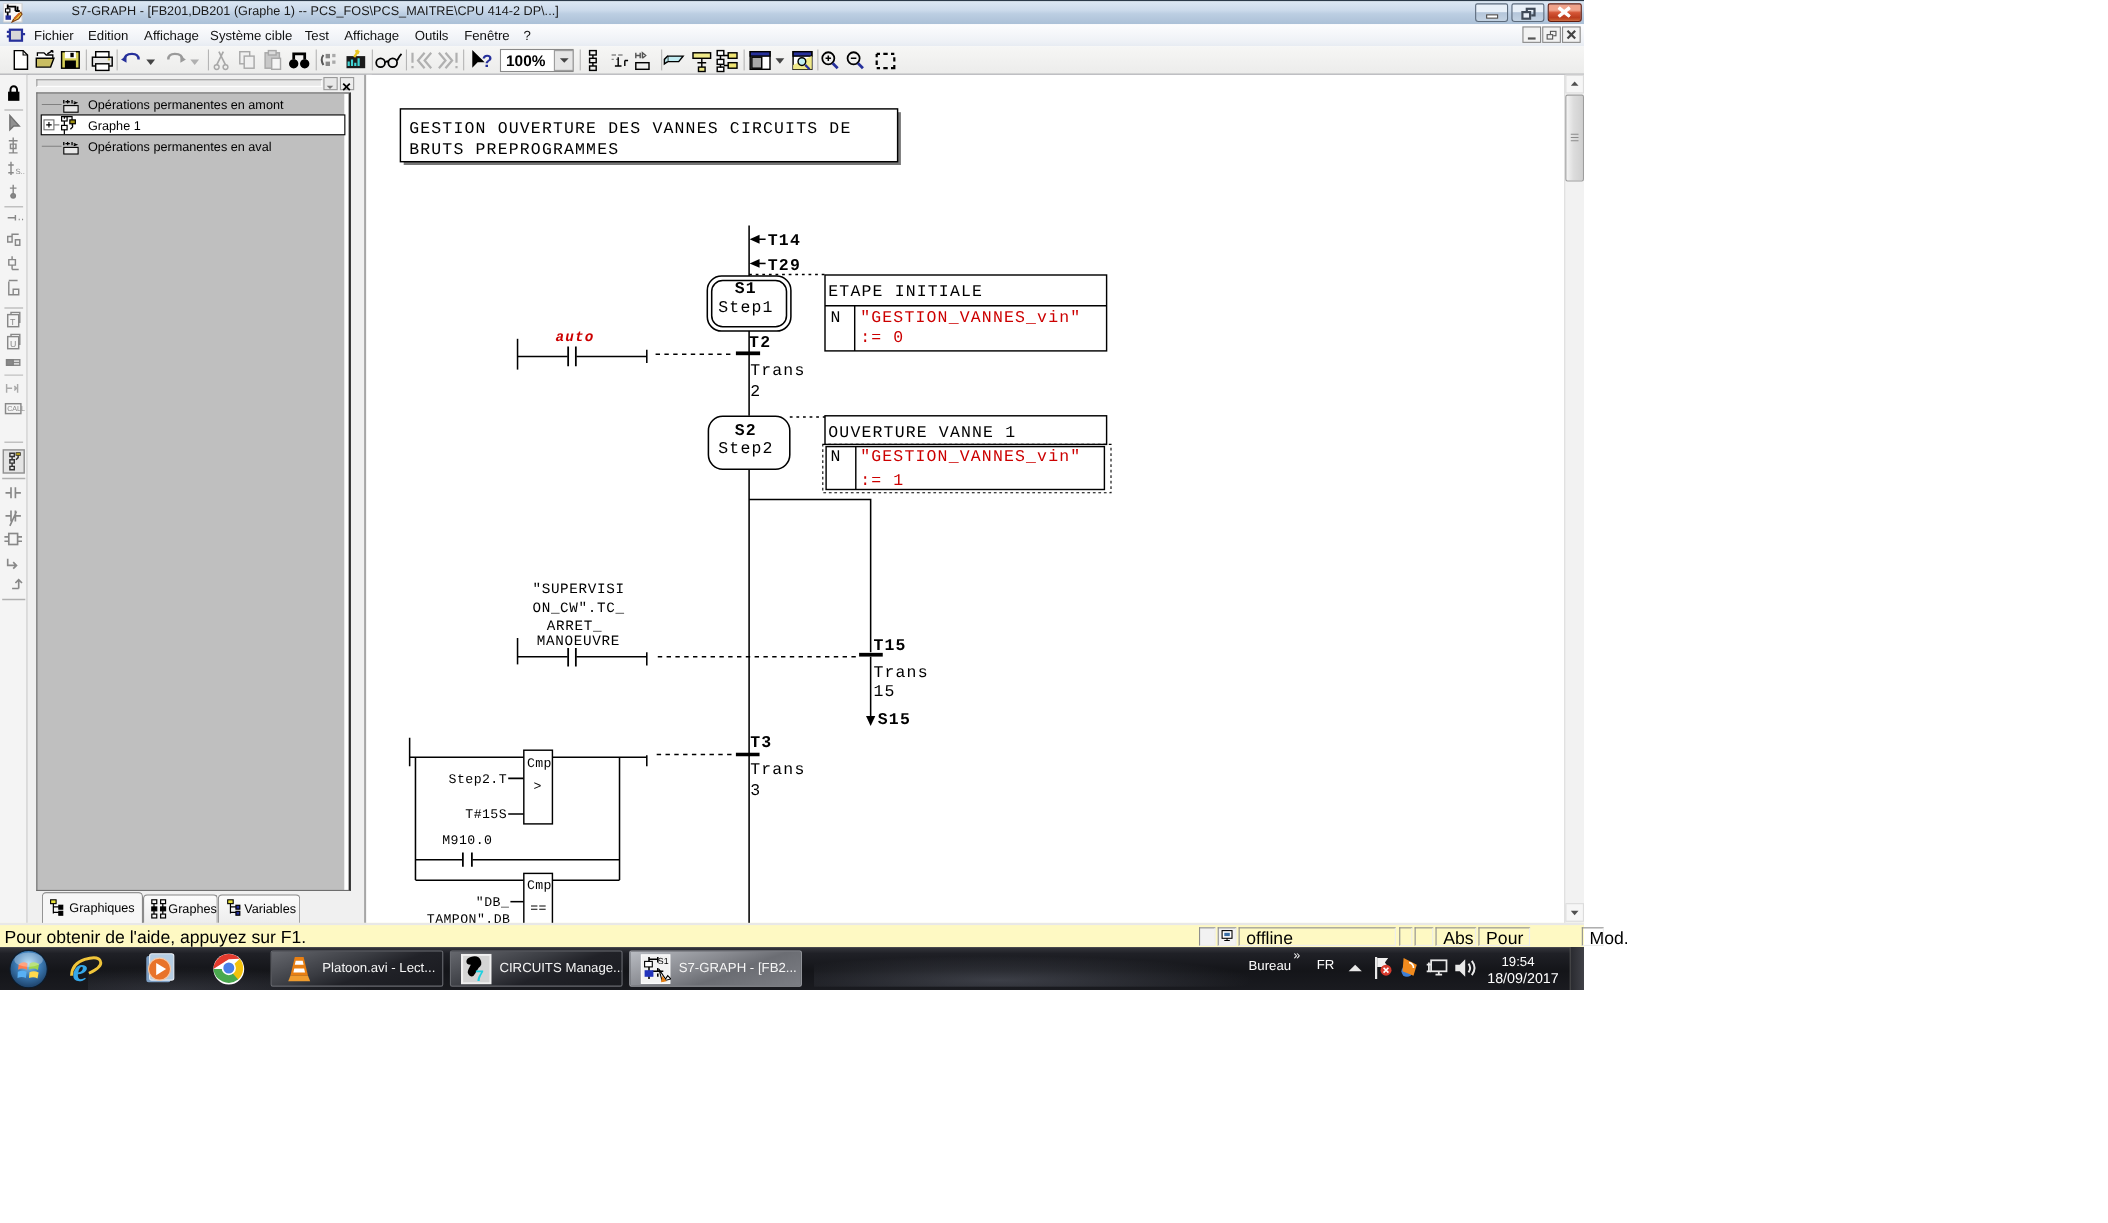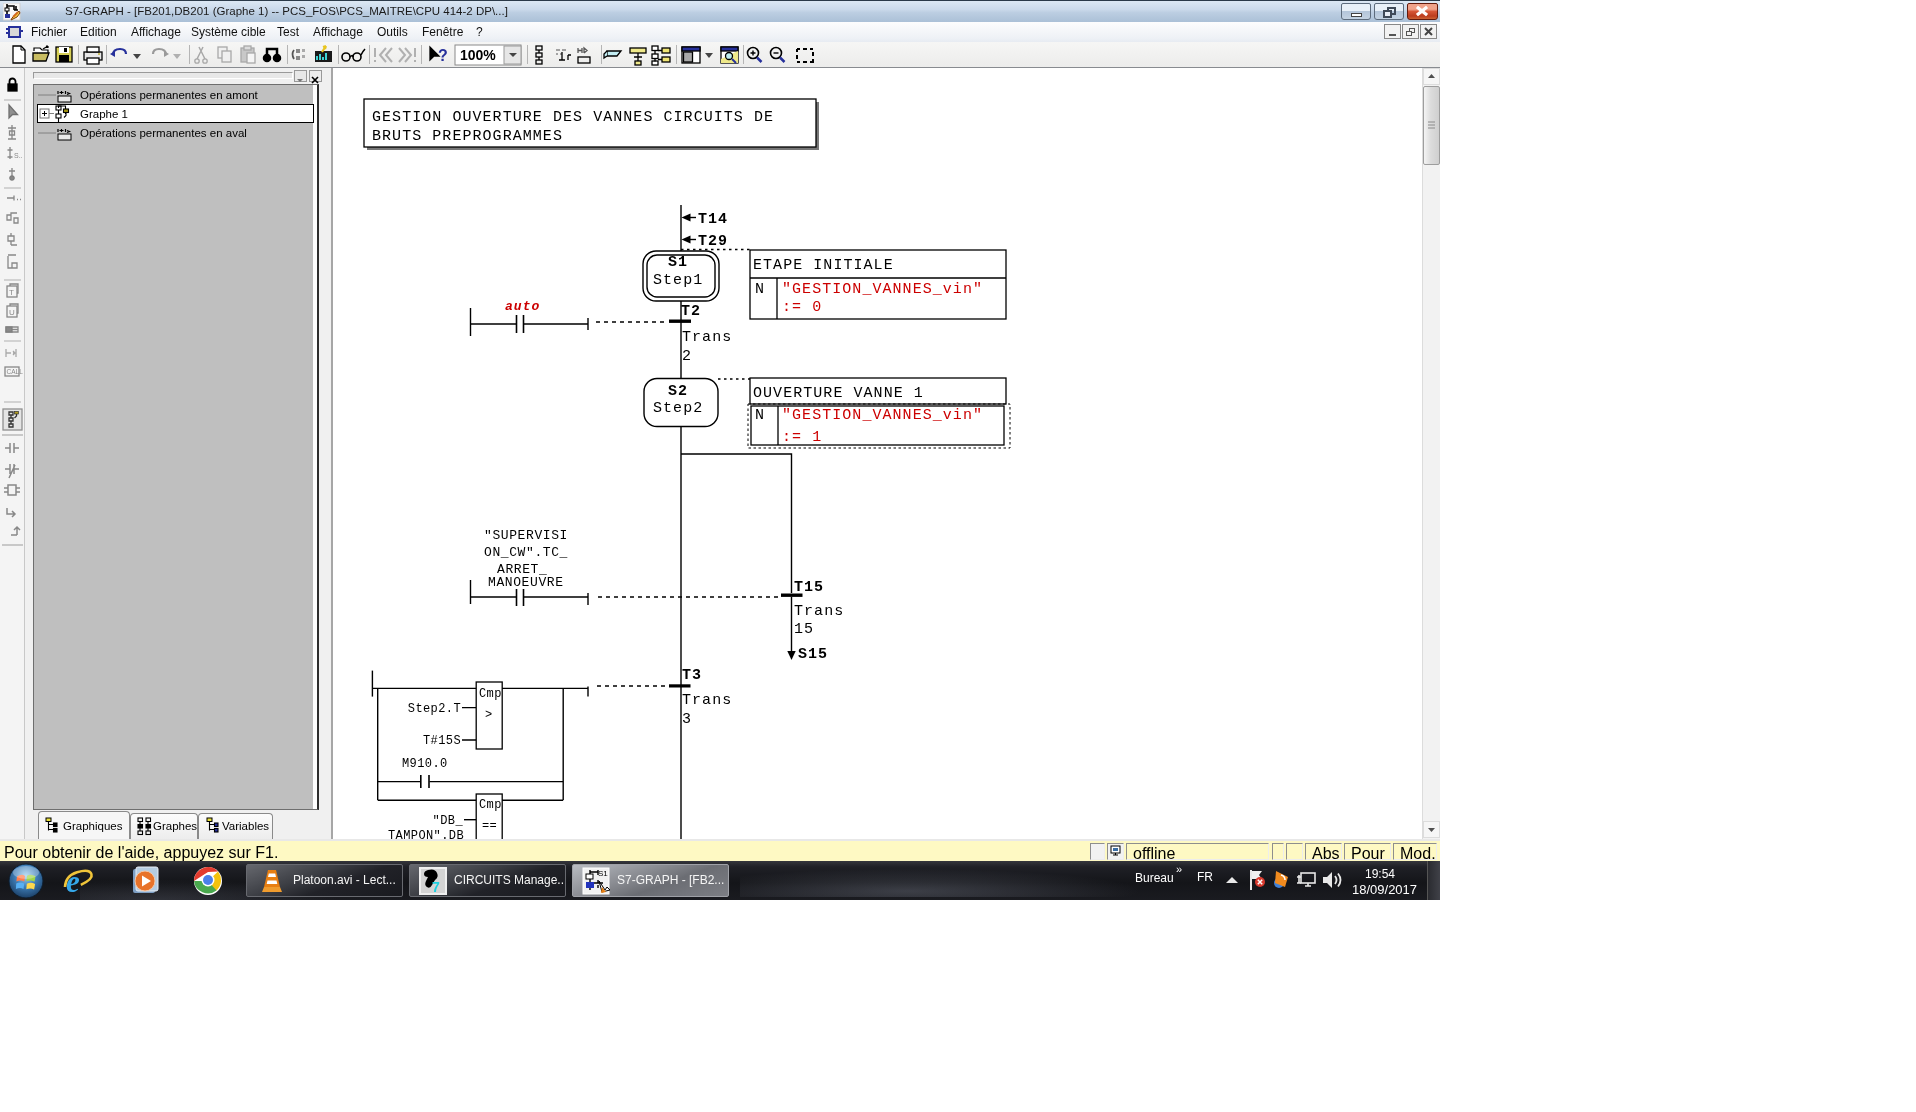--- a/index.html
+++ b/index.html
@@ -529,21 +529,21 @@
         <span class="abs" style="left:6px;top:1px">offline</span>
       </div>
     <div class="scell" style="left:1272px;width:12px"></div>
     <div class="scell" style="left:1286px;width:17px"></div>
     <div class="scell" style="left:1305px;width:37px">
         <span class="abs" style="left:6px;top:1px">Abs</span>
       </div>
     <div class="scell" style="left:1344px;width:47px">
         <span class="abs" style="left:6px;top:1px">Pour</span>
       </div>
-    <div class="scell" style="left:1393px;width:44px">
+    <div class="scell" style="left:1438px;width:20px">
         <span class="abs" style="left:6px;top:1px">Mod.</span>
       </div>
   </div>
 
   <div id="taskbar" class="abs">
     <div class="abs" style="left:740px;top:6px;width:420px;height:30px;background:radial-gradient(ellipse at 40% 80%, rgba(130,135,150,0.35), rgba(0,0,0,0) 65%)"></div>
     <div class="abs" style="left:80px;top:18px;width:260px;height:21px;background:radial-gradient(ellipse at 30% 100%, rgba(120,125,140,0.22), rgba(0,0,0,0) 70%)"></div>
 
     <svg class="abs" style="left:7px;top:1px" width="38" height="38" viewBox="0 0 38 38">
       <defs>

